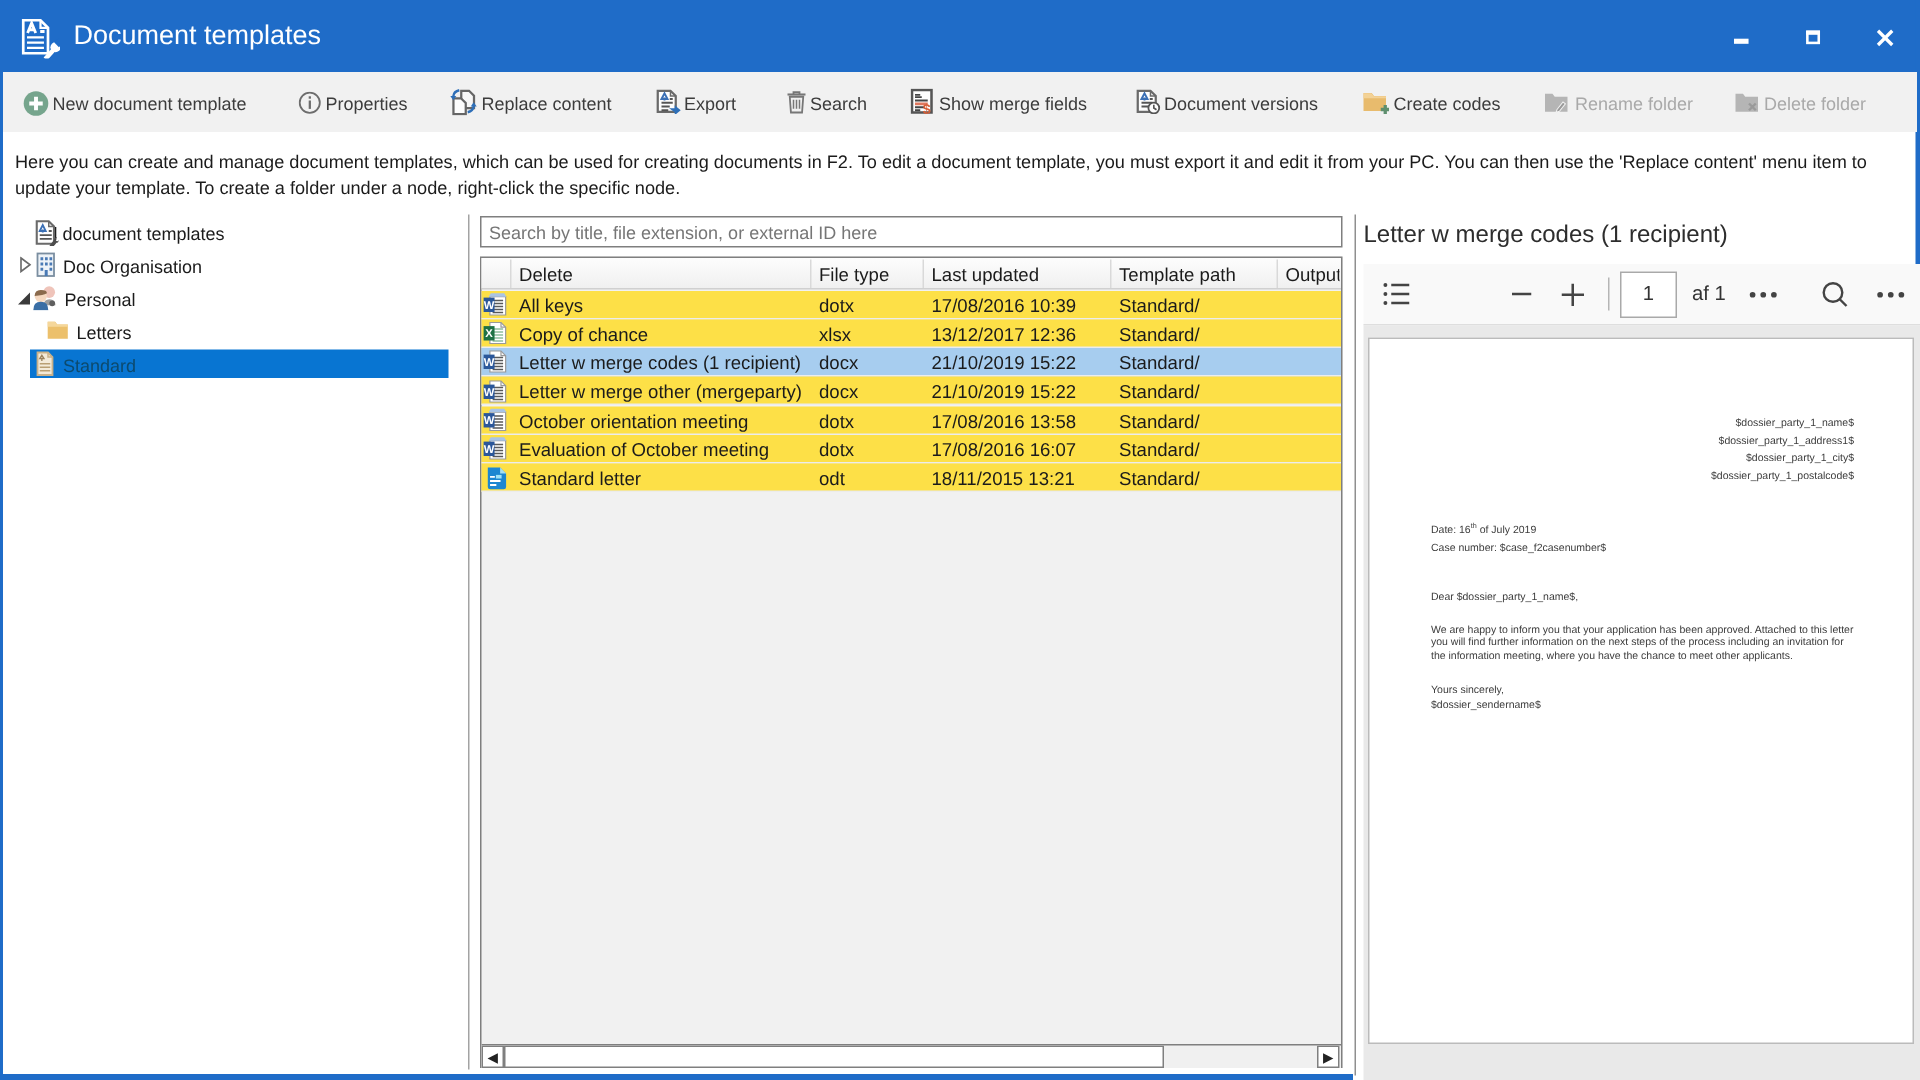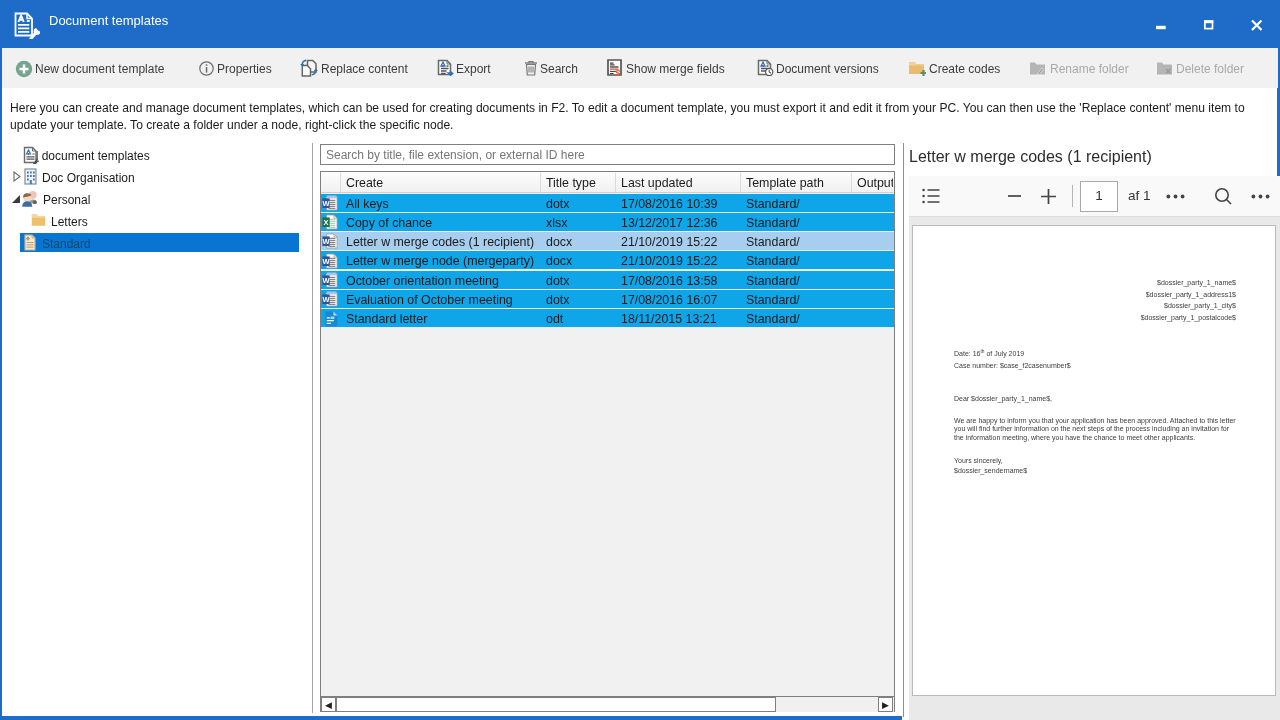--- a/index.html
+++ b/index.html
@@ -1,41 +1,41 @@
 <!DOCTYPE html>
 <html><head>
 <meta charset="utf-8">
 <style>
 * { margin:0; padding:0; box-sizing:border-box; }
 html,body { width:1280px; height:720px; overflow:hidden; font-family:"Liberation Sans", sans-serif; background:#fff; }
 .abs { position:absolute; }
 
 #titlebar { left:0; top:0; width:1280px; height:48px; background:#1f6cc8; }
-#title-text { left:49px; top:12.5px; color:#fff; font-size:13px; }
+#title-text { left:49px; top:12.5px; color:#fff; font-size:18px; }
 #border-left { left:0; top:0; width:2px; height:717px; background:#1f6cc8; }
 #border-bottom { left:0; top:716px; width:902px; height:4px; background:#1f6cc8; }
 #border-right { left:1277px; top:0; width:3px; height:176px; background:#1f6cc8; }
 
 #toolbar { left:2px; top:48px; width:1276px; height:40px; background:#f1f1f1; }
 .tbtext { top:62px; font-size:12px; color:#3c3c3c; white-space:nowrap; }
 .tbgray { color:#a9a9a9; }
 
 #desc { left:10px; top:99.5px; font-size:12.1px; line-height:17.5px; color:#1b1b1b; white-space:nowrap; }
 
 .treelabel { font-size:12px; color:#1b1b1b; white-space:nowrap; }
 #tree-sel { left:20px; top:233px; width:279px; height:19px; background:#0875d2; }
 #divider1 { left:312px; top:143px; width:1px; height:570px; background:#a3a3a3; }
 
 #searchbox { left:320px; top:144px; width:575px; height:21px; border:1px solid #7f7f7f; background:#fff; }
 #searchph { left:326px; top:148px; font-size:12px; color:#767676; }
 #tablebox { left:320px; top:171px; width:575px; height:541px; border:1px solid #7f7f7f; background:#f1f1f1; }
 #thead { left:321px; top:172px; width:573px; height:21px; background:linear-gradient(#fdfdfd,#f0f0f0); border-bottom:1px solid #d0d0d0; }
 .hcol { top:175.7px; font-size:12.4px; color:#1b1b1b; white-space:nowrap; }
 .hsep { top:173px; width:1px; height:19px; background:#d9d9d9; }
-.trow { left:321px; width:573px; height:19px; background:#0ea5e9; border-bottom:1px solid #ececec; }
+.trow { left:321px; width:573px; height:19px; background:#fde047; border-bottom:1px solid #ececec; }
 .rowtext { font-size:12.4px; color:#1b1b1b; white-space:nowrap; top:3px; }
 
 #hscroll { left:321px; top:696px; width:573px; height:16px; background:#f0f0f0; border-top:1px solid #7f7f7f; }
 .sbtn { top:697px; width:15px; height:15px; background:#fff; border:1px solid #7f7f7f; font-size:9px; color:#222; text-align:center; line-height:14px; }
 #sthumb { left:336px; top:697px; width:440px; height:15px; background:#fff; border:1px solid #7f7f7f; }
 
 #divider2 { left:903px; top:143px; width:1px; height:574px; background:#8f8f8f; }
 #rp-title { left:909px; top:148px; font-size:16px; color:#2d2d2d; }
 #rp-toolbar { left:909px; top:176px; width:371px; height:41px; background:#f9f9f9; border-bottom:1px solid #dedede; }
 #rp-gray { left:909px; top:217px; width:371px; height:503px; background:#e9e9e9; }
@@ -213,22 +213,22 @@
   <path d="M2.5 5 l1.4 -2.2 1.4 2.2 z M3.9 4.6 v2" stroke="#9a825e" stroke-width=".9" fill="none"></path>
   <path d="M2.5 8.5 h7 M2.5 10.8 h7 M2.5 13.1 h7" stroke="#b99f73" stroke-width="1"></path>
 </svg>
 </div>
 <div class="abs" id="divider1"></div>
 
 <div class="abs" id="searchbox"></div>
 <div class="abs" id="searchph">Search by title, file extension, or external ID here</div>
 <div class="abs" id="tablebox"></div>
 <div class="abs" id="thead"></div>
-<div class="abs hcol" style="left:346px">Create</div>
-<div class="abs hcol" style="left:546px">Title type</div>
+<div class="abs hcol" style="left:346px">Delete</div>
+<div class="abs hcol" style="left:546px">File type</div>
 <div class="abs hcol" style="left:621px">Last updated</div>
 <div class="abs hcol" style="left:746px">Template path</div>
 <div class="abs" style="left:857px;top:175.7px;width:36px;height:16px;overflow:hidden;font-size:12.4px;color:#1b1b1b;white-space:nowrap">Output format</div>
 <div class="abs hsep" style="left:340px"></div>
 <div class="abs hsep" style="left:540px"></div>
 <div class="abs hsep" style="left:615px"></div>
 <div class="abs hsep" style="left:740px"></div>
 <div class="abs hsep" style="left:851px"></div>
 <div id="rows">
   <div class="abs trow" style="top:193.5px">
@@ -243,21 +243,21 @@
       <span class="abs rowtext" style="left:300px">13/12/2017 12:36</span>
       <span class="abs rowtext" style="left:425px">Standard/</span>
     </div>
   <div class="abs trow" style="top:232.1px;background:#a7cdef">
       <span class="abs rowtext" style="left:25px">Letter w merge codes (1 recipient)</span>
       <span class="abs rowtext" style="left:225px">docx</span>
       <span class="abs rowtext" style="left:300px">21/10/2019 15:22</span>
       <span class="abs rowtext" style="left:425px">Standard/</span>
     </div>
   <div class="abs trow" style="top:251.4px">
-      <span class="abs rowtext" style="left:25px">Letter w merge node (mergeparty)</span>
+      <span class="abs rowtext" style="left:25px">Letter w merge other (mergeparty)</span>
       <span class="abs rowtext" style="left:225px">docx</span>
       <span class="abs rowtext" style="left:300px">21/10/2019 15:22</span>
       <span class="abs rowtext" style="left:425px">Standard/</span>
     </div>
   <div class="abs trow" style="top:270.7px">
       <span class="abs rowtext" style="left:25px">October orientation meeting</span>
       <span class="abs rowtext" style="left:225px">dotx</span>
       <span class="abs rowtext" style="left:300px">17/08/2016 13:58</span>
       <span class="abs rowtext" style="left:425px">Standard/</span>
     </div>

